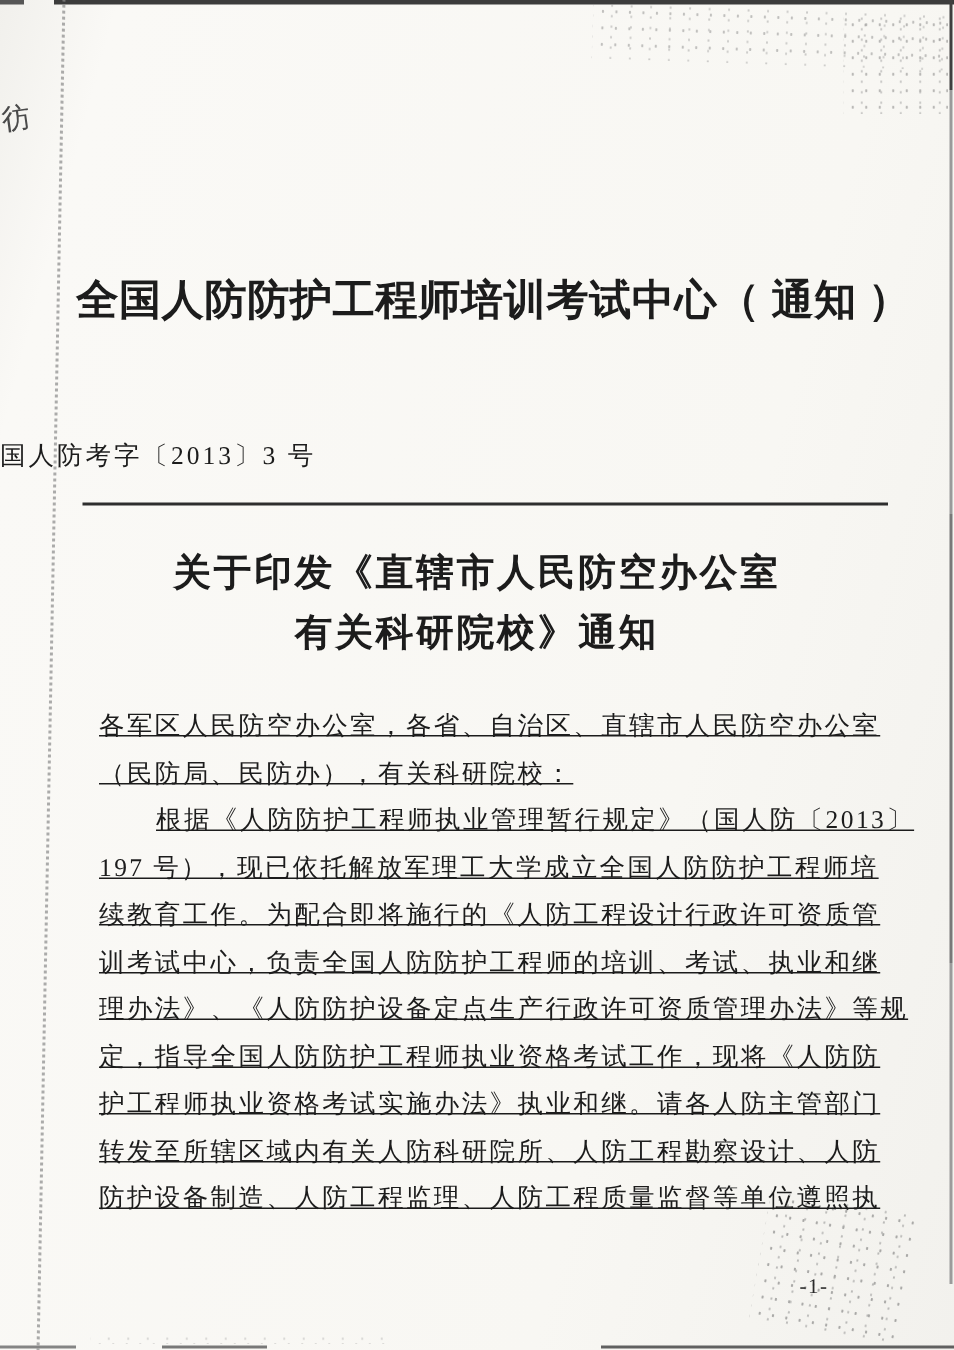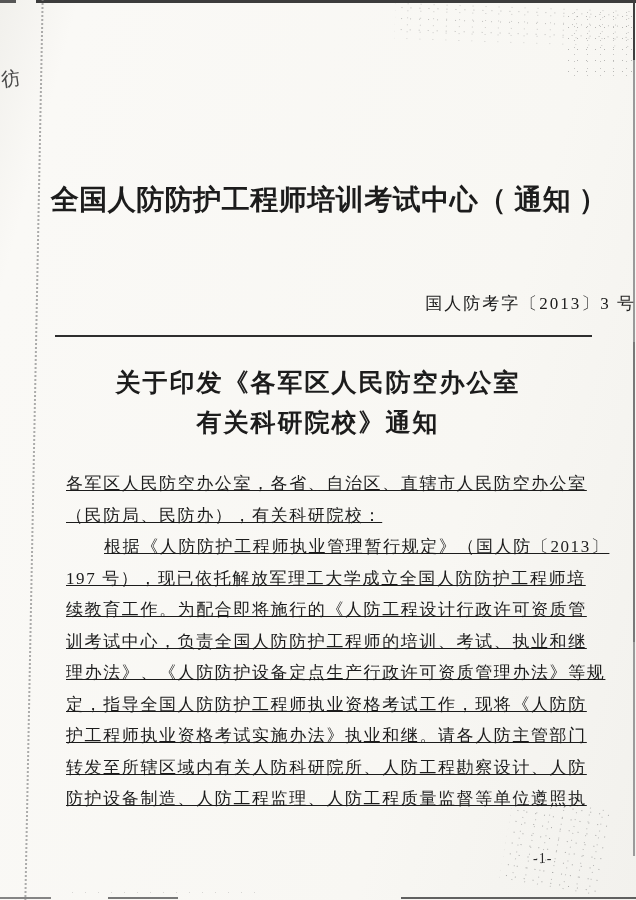--- a/index.html
+++ b/index.html
@@ -35,21 +35,21 @@
   .speck.tr2{top:8px;right:4px;width:70px;height:68px;opacity:.45;}
   .speck.br{top:798px;left:506px;width:98px;height:94px;transform:rotate(10deg);opacity:.55;}
   .speck.bl{bottom:4px;left:60px;width:200px;height:8px;opacity:.3;}
   
   .margin-note{position:absolute;top:66px;left:1px;font-size:19px;color:#4a4a4a;
     font-family:"DejaVu Sans",sans-serif;transform:rotate(-8deg);}
   
   .letterhead{position:absolute;top:181px;left:34px;right:12px;text-align:center;
     font-size:28px;font-weight:bold;white-space:nowrap;letter-spacing:.5px;}
   .letterhead .suffix{white-space:pre;font-weight:bold;}
-  .doc-number{position:absolute;top:292px;left:0;width:100%;text-align:right;
+  .doc-number{position:absolute;top:292px;left:0;width:100%;text-align:left;
     font-size:17px;letter-spacing:2px;}
   .rule{position:absolute;top:335px;left:55px;width:537px;height:2px;background:#2e2e2e;}
   
   .subject{position:absolute;top:363px;left:0;width:100%;text-align:center;
     font-weight:bold;font-size:25px;line-height:40px;letter-spacing:2px;}
   
   .body-lines{position:absolute;top:468px;left:66px;width:528px;
     font-size:17px;line-height:31.5px;letter-spacing:1.6px;}
   .body-line{white-space:nowrap;text-decoration:underline;}
   .body-line.indent{text-indent:38px;}
@@ -72,21 +72,21 @@
 
   <div class="margin-note">彷</div>
 
   <div class="letterhead"><span>全国人防防护工程师培训考试中心</span><span class="suffix">（ 通知 ）</span></div>
 
   <div class="doc-number">国人防考字〔2013〕3 号</div>
 
   <div class="rule"></div>
 
   <div class="subject">
-    <div>关于印发《各军区人民防空办公室</div>
+    <div>关于印发《直辖市人民防空办公室</div>
     <div>有关科研院校》通知</div>
   </div>
 
   <div class="body-lines">
       <div class="body-line">各军区人民防空办公室，各省、自治区、直辖市人民防空办公室</div>
       <div class="body-line">（民防局、民防办），有关科研院校：</div>
       <div class="body-line indent">根据《人防防护工程师执业管理暂行规定》（国人防〔2013〕</div>
       <div class="body-line">197 号），现已依托解放军理工大学成立全国人防防护工程师培</div>
       <div class="body-line">续教育工作。为配合即将施行的《人防工程设计行政许可资质管</div>
       <div class="body-line">训考试中心，负责全国人防防护工程师的培训、考试、执业和继</div>

